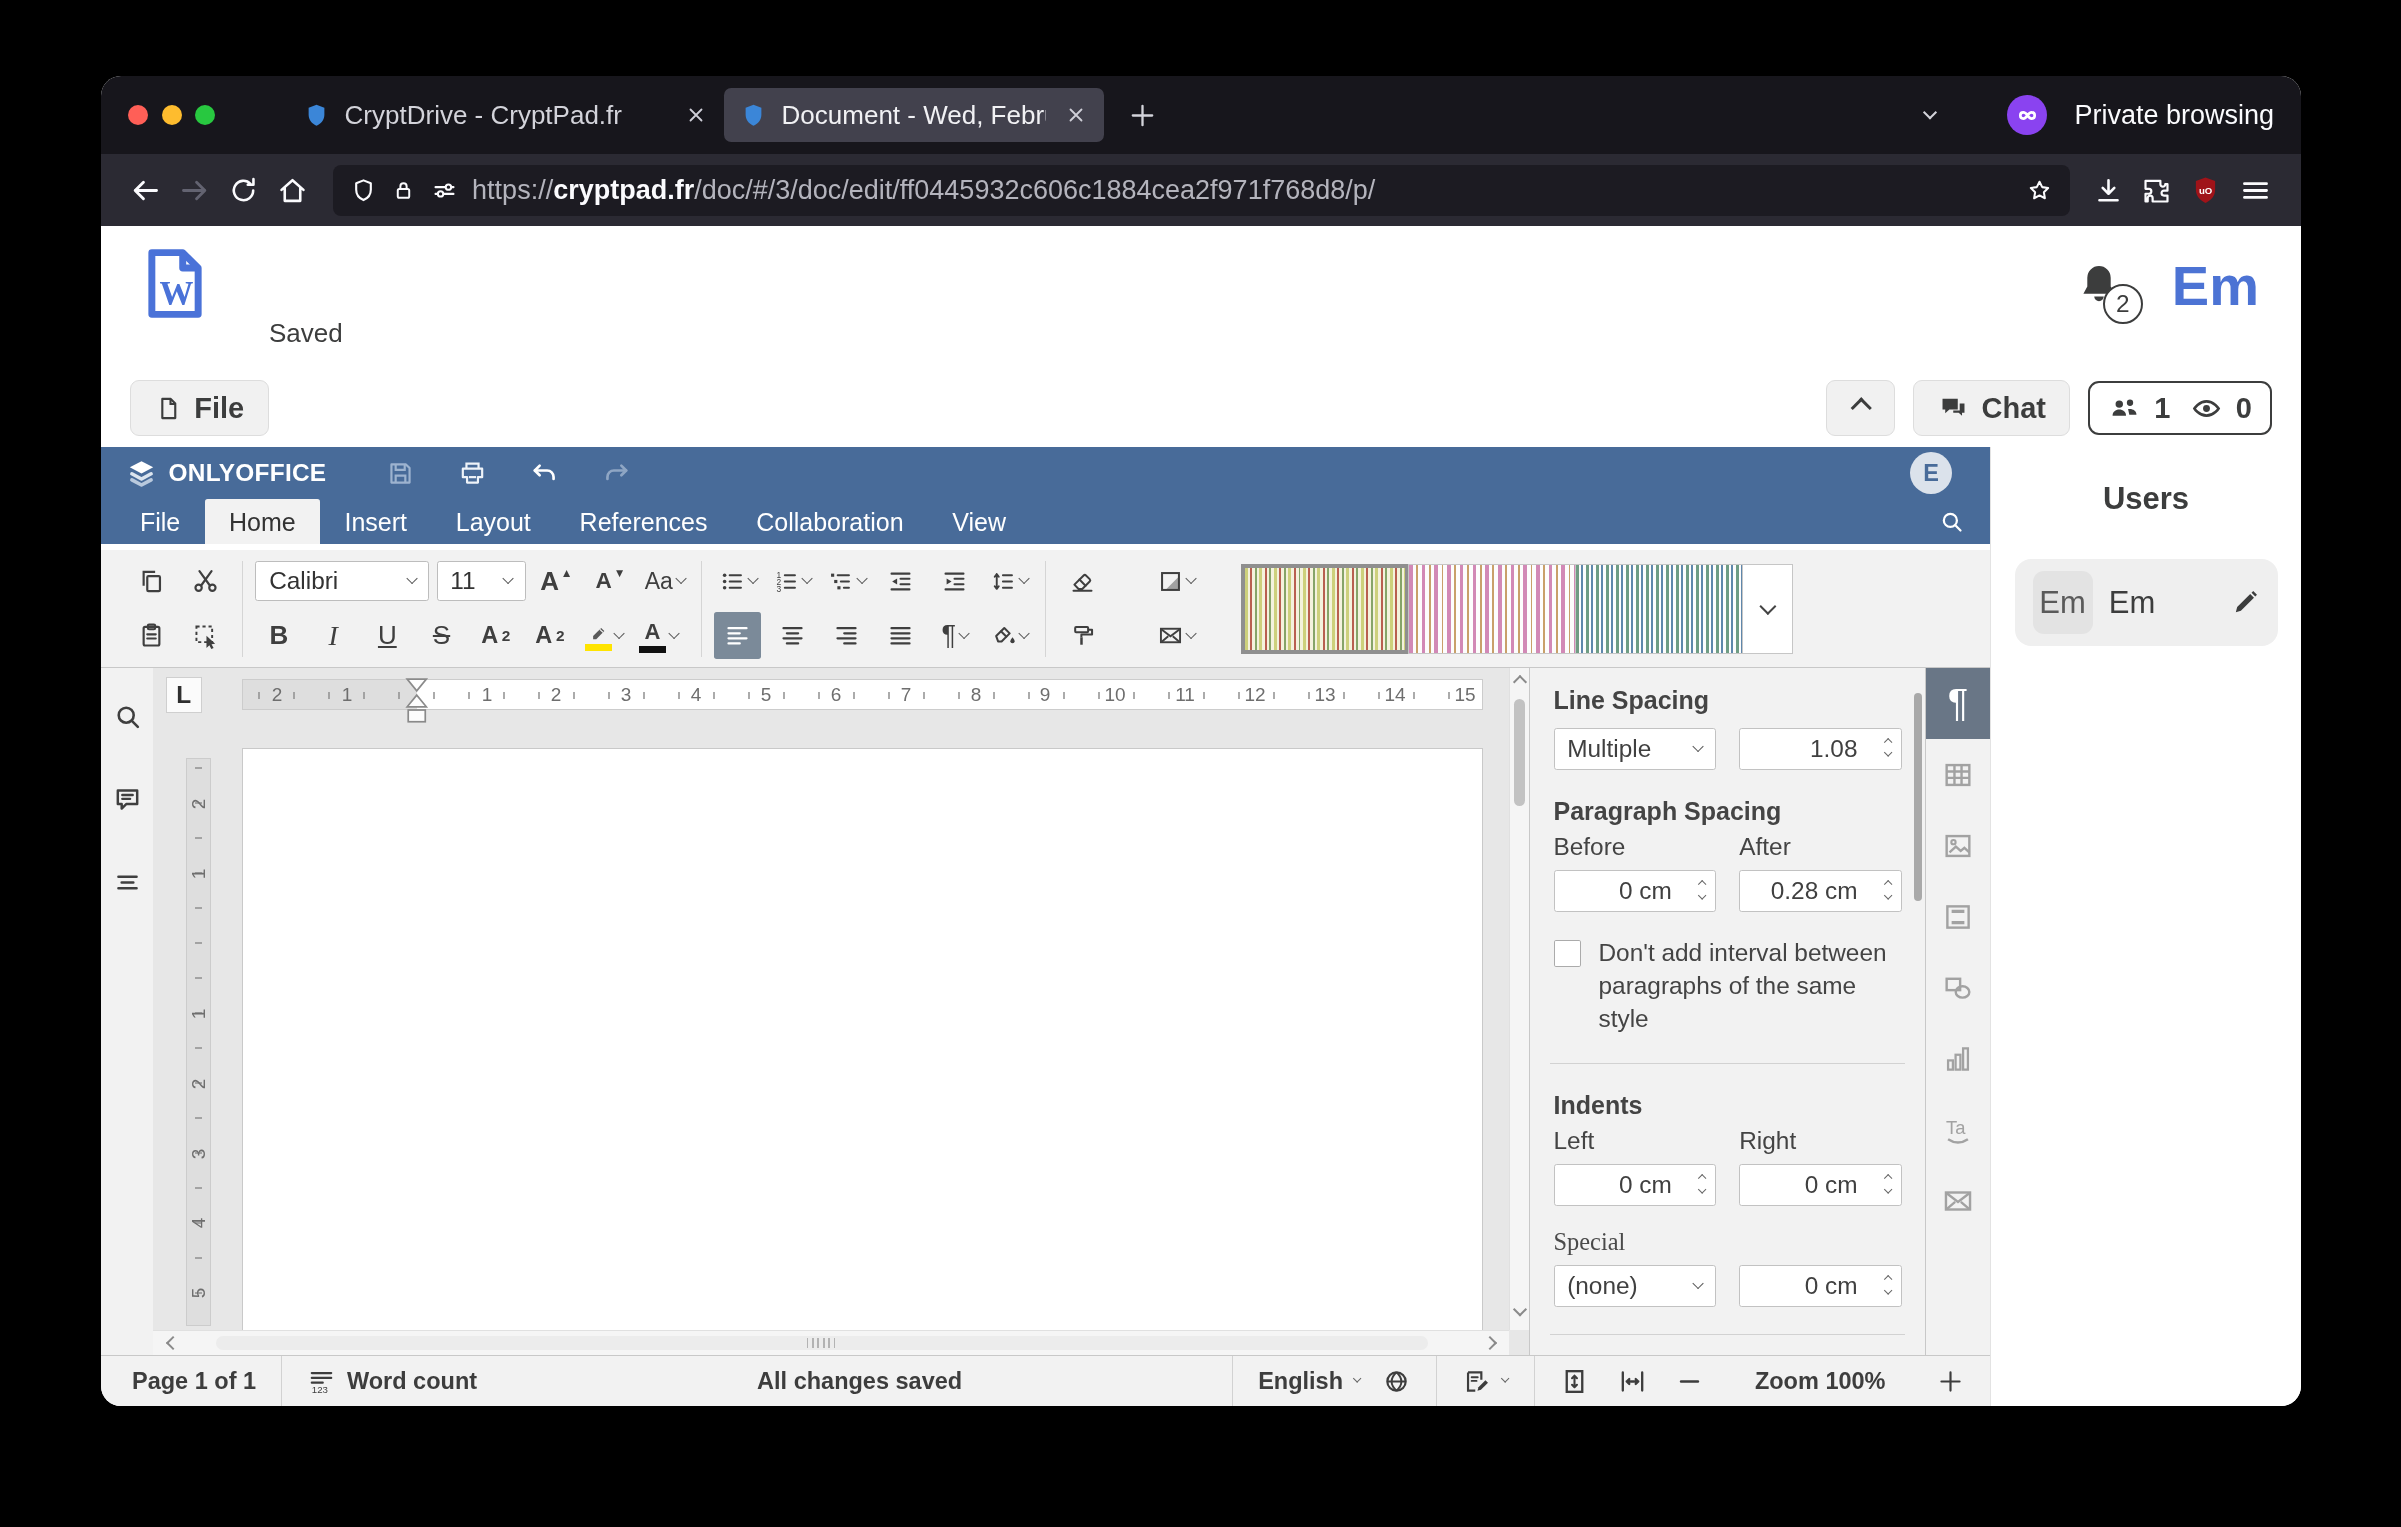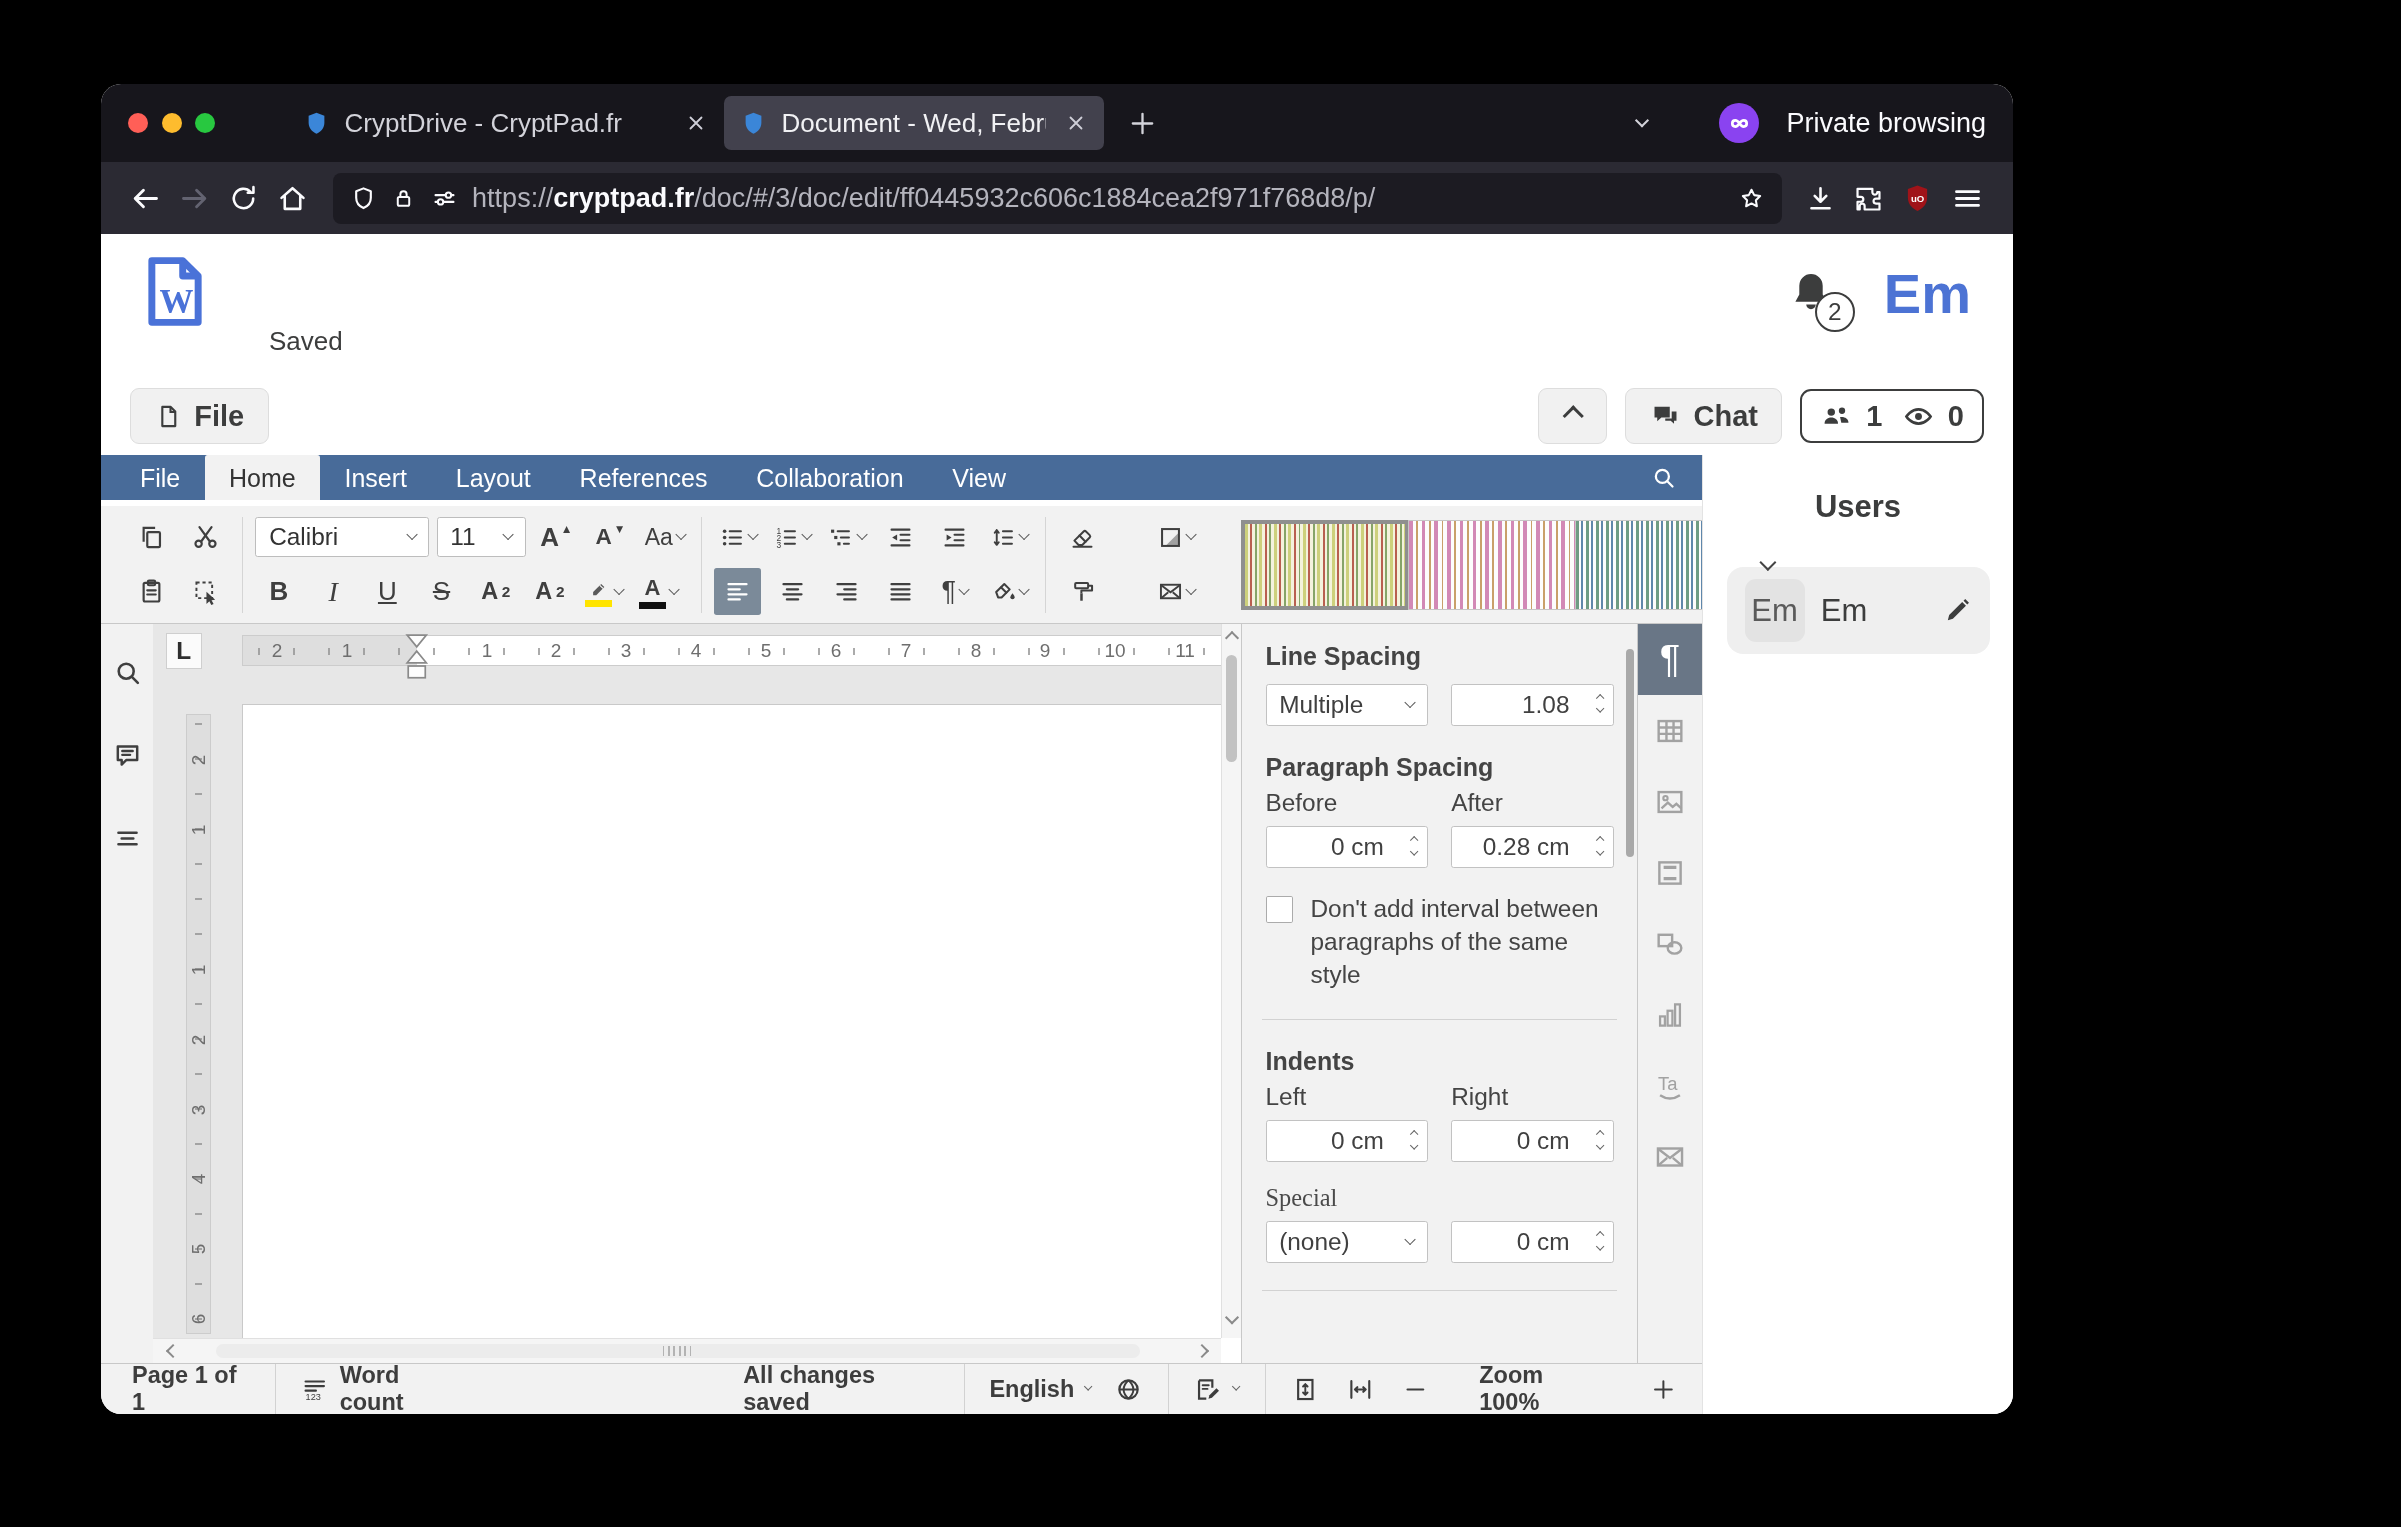--- a/index.html
+++ b/index.html
@@ -1,19 +1,19 @@
 <!DOCTYPE html>
 <html style="font-size:14.5px"><head>
 <meta charset="utf-8">
 <style>
   * { margin:0; padding:0; box-sizing:border-box; }
   html,body { width:2401px; height:1527px; overflow:hidden; background:#000;
     font-family:"Liberation Sans", sans-serif; }
   svg { display:block; }
-  .window { position:absolute; left:101px; top:84px; width:1912px; height:1330px;
+  .window { position:absolute; left:101px; top:76px; width:2200px; height:1330px;
     border-radius:20px; overflow:hidden; display:flex; flex-direction:column; background:#fff; }
 
   
   .tabbar { height:78px; background:#17161c; display:flex; align-items:center; padding:0 27px; flex:none; }
   .tl { width:20px; height:20px; border-radius:50%; margin-right:13.6px; }
   .tl.r{background:#ff5f57}.tl.y{background:#febc2e}.tl.g{background:#28c840}
   .tabs { display:flex; align-items:center; margin-left:58px; height:100%; }
   .tab { display:flex; align-items:center; height:54px; padding:0 16.3px; border-radius:7.2px;
     color:#d3d3da; font-size:26px; gap:14.5px; }
   .tab .title { white-space:nowrap; overflow:hidden; }
@@ -580,20 +580,43 @@
           </svg>
         <span>0</span>
       </div>
     </div>
   </div>
 
   <div class="main">
     <div class="editor">
 
       <div class="oo-header">
+        <div class="oo-row1">
+          <div class="oo-logo">
+            <svg width="33" height="33" viewBox="0 0 36 36">
+                <use href="#s-oologo"></use>
+              </svg>
+            <span>ONLYOFFICE</span>
+          </div>
+          <div class="oo-quick">
+            <svg width="29" height="29" style="color:#9db3cf" viewBox="0 0 32 32">
+                <use href="#s-floppy"></use>
+              </svg>
+            <svg width="29" height="29" style="color:#eef3f9" viewBox="0 0 32 32">
+                <use href="#s-printer"></use>
+              </svg>
+            <svg width="29" height="29" style="color:#ffffff" viewBox="0 0 32 32">
+                <use href="#s-undo"></use>
+              </svg>
+            <svg width="29" height="29" style="color:#8fa6c400;color:#8fa6c4" viewBox="0 0 32 32">
+                <use href="#s-redo"></use>
+              </svg>
+          </div>
+          <span class="oo-avatar">E</span>
+        </div>
         <div class="oo-row2">
           <span class="oo-tab">File</span>
           <span class="oo-tab active">Home</span>
           <span class="oo-tab">Insert</span>
           <span class="oo-tab">Layout</span>
           <span class="oo-tab">References</span>
           <span class="oo-tab">Collaboration</span>
           <span class="oo-tab">View</span>
           <span class="oo-search">
               <svg width="27" height="27" viewBox="0 0 30 30">

